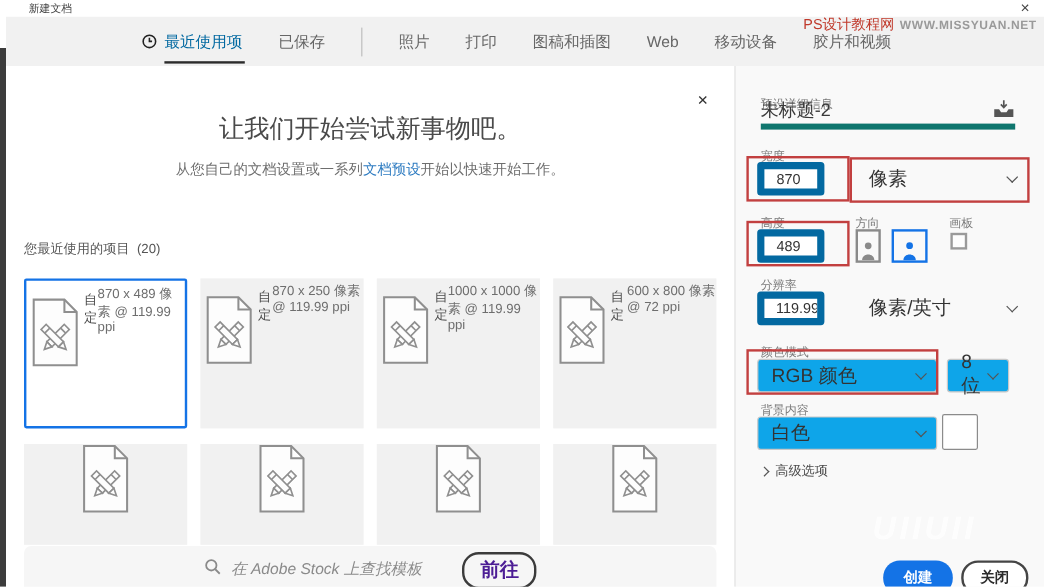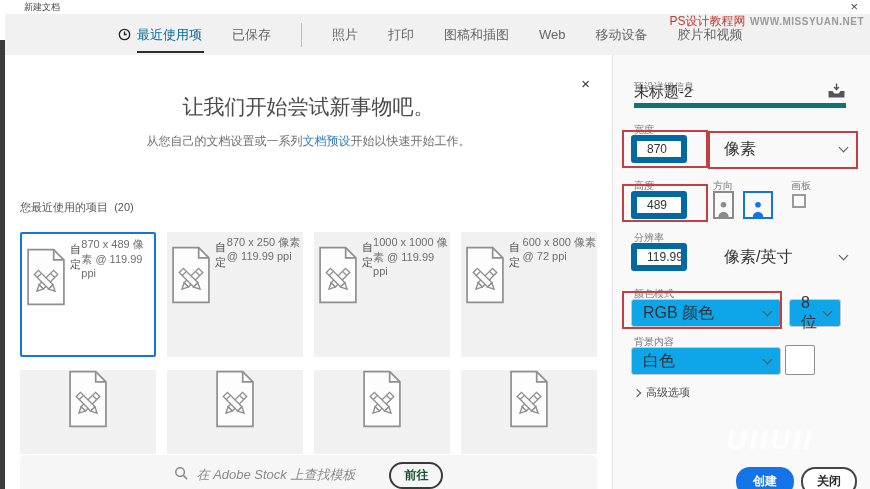--- a/index.html
+++ b/index.html
@@ -48,21 +48,21 @@
   .card-title { margin-top:8px; font-size:11px; color:#4b4b4b; }
   .card-spec { margin-top:3px; font-size:11px; color:#6e6e6e; }
   .card.small { height:84px; justify-content:center; }
   .card.small .doc-icon { margin-top:0; }
 
   .stockbar { position:absolute; left:15px; top:400px; width:577px; height:40px; background:#f6f6f6;
     border-radius:6px 6px 0 0; display:flex; align-items:center; justify-content:center; gap:34px; }
   .stock-left { display:flex; align-items:flex-start; gap:8px; }
   .stock-text { font-size:13px; font-style:italic; color:#8a8a8a; }
   .go-btn { border:2px solid #3b3b3b; border-radius:14px; background:transparent; padding:3px 13px;
-    font-size:12px; color:#14532d; font-weight:bold; cursor:pointer; font-family:Liberation Sans, sans-serif; }
+    font-size:16px; color:#4c1d95; font-weight:bold; cursor:pointer; font-family:Liberation Sans, sans-serif; }
 
   
   .panel { position:absolute; left:612px; top:55px; width:258px; height:434px; background:#f9f9f9;
     border-left:1px solid #e2e2e2; overflow:hidden; }
   .panel-heading { position:absolute; left:21px; top:13px; font-size:10px; color:#7a7a7a;margin-top:12px; }
   .doc-name-row { position:absolute; left:21px; top:28px; width:212px; height:25px;
     border-bottom:5px solid #0f766e; display:flex; justify-content:space-between; }
   .doc-name { font-size:15px; color:#3a3a3a; }
   .save-icon { cursor:pointer; }
   .field-label { position:absolute; font-size:10px; color:#7a7a7a; }

